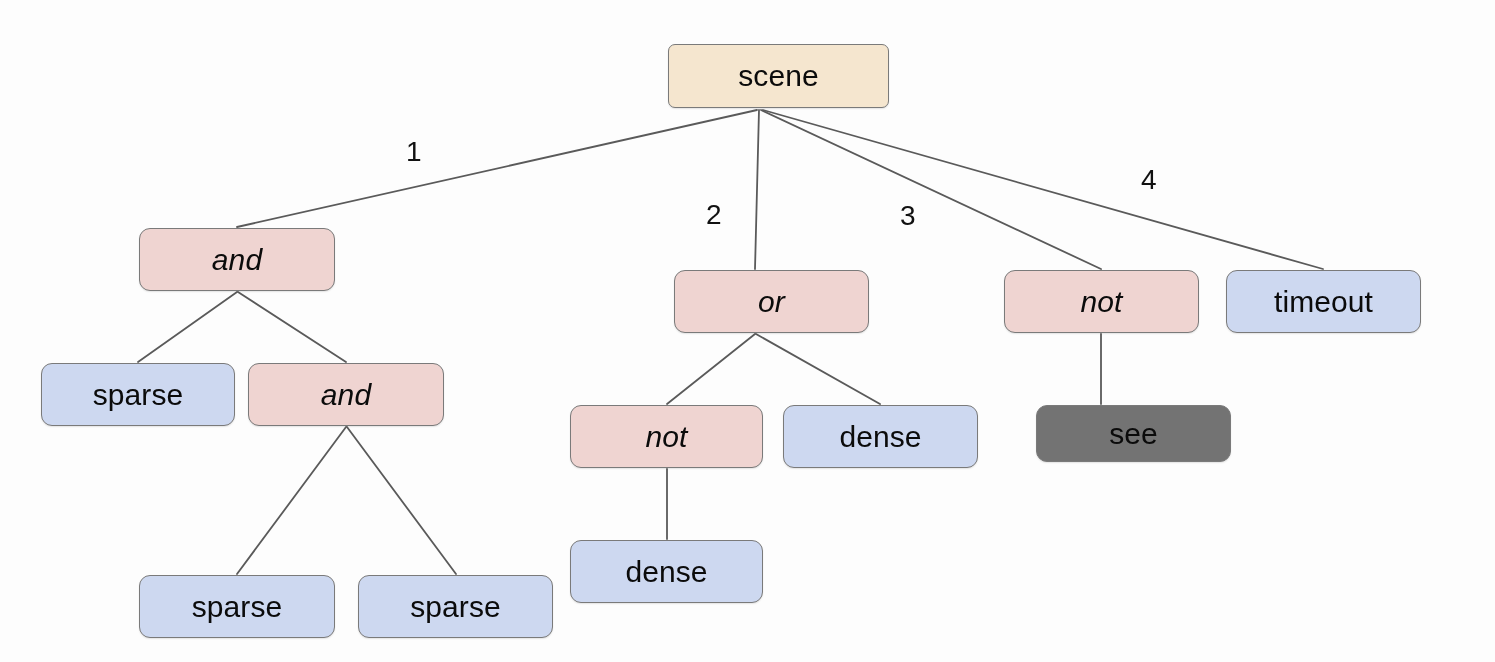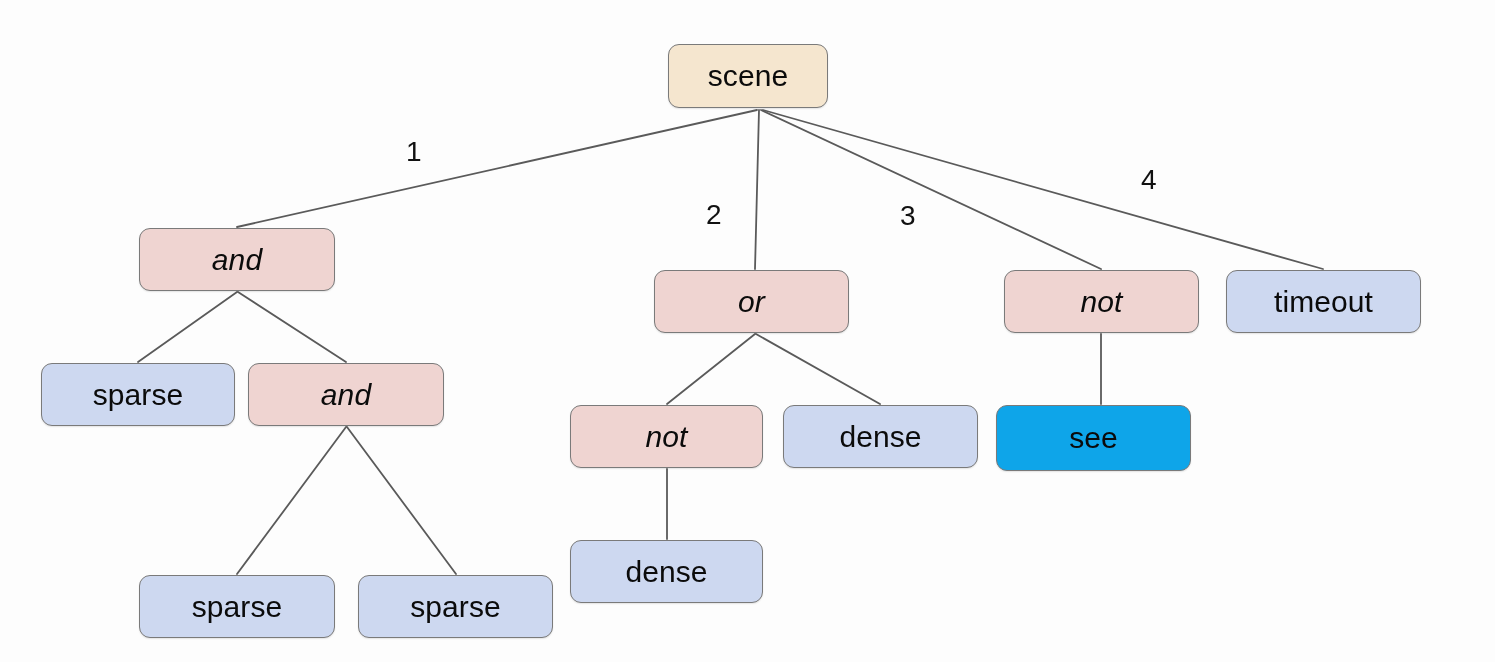--- a/index.html
+++ b/index.html
@@ -69,30 +69,30 @@
       <line x1="238" y1="292" x2="346" y2="362" stroke="#5a5a5a" stroke-width="1.8" stroke-linecap="round"></line>
       <line x1="346" y1="427" x2="237" y2="574" stroke="#5a5a5a" stroke-width="1.8" stroke-linecap="round"></line>
       <line x1="347" y1="427" x2="456" y2="574" stroke="#5a5a5a" stroke-width="1.8" stroke-linecap="round"></line>
       <line x1="755" y1="334" x2="667" y2="404" stroke="#5a5a5a" stroke-width="1.8" stroke-linecap="round"></line>
       <line x1="756" y1="334" x2="880" y2="404" stroke="#5a5a5a" stroke-width="1.8" stroke-linecap="round"></line>
       <line x1="667" y1="469" x2="667" y2="539" stroke="#5a5a5a" stroke-width="1.8" stroke-linecap="round"></line>
       <line x1="1101" y1="334" x2="1101" y2="404" stroke="#5a5a5a" stroke-width="1.8" stroke-linecap="round"></line>
     </svg>
 
   <div id="node-layer">
-      <div class="node fill-beige" style="left: 668px; top: 44px; width: 160px; height: 64px; background: rgb(245, 230, 207); border-color: rgb(122, 122, 122);">scene</div>
+      <div class="node fill-beige" style="left: 668px; top: 44px; width: 221px; height: 64px; background: rgb(245, 230, 207); border-color: rgb(122, 122, 122); border-radius: 7px;">scene</div>
       <div class="node fill-pink" style="left: 139px; top: 228px; width: 196px; height: 63px; background: rgb(239, 212, 209); border-color: rgb(122, 122, 122);">and</div>
-      <div class="node fill-pink" style="left: 654px; top: 270px; width: 195px; height: 63px; background: rgb(239, 212, 209); border-color: rgb(122, 122, 122);">or</div>
+      <div class="node fill-pink" style="left: 674px; top: 270px; width: 195px; height: 63px; background: rgb(239, 212, 209); border-color: rgb(122, 122, 122);">or</div>
       <div class="node fill-pink" style="left: 1004px; top: 270px; width: 195px; height: 63px; background: rgb(239, 212, 209); border-color: rgb(122, 122, 122);">not</div>
       <div class="node fill-blue" style="left: 1226px; top: 270px; width: 195px; height: 63px; background: rgb(205, 216, 240); border-color: rgb(122, 122, 122);">timeout</div>
       <div class="node fill-blue" style="left: 41px; top: 363px; width: 194px; height: 63px; background: rgb(205, 216, 240); border-color: rgb(122, 122, 122);">sparse</div>
       <div class="node fill-pink" style="left: 248px; top: 363px; width: 196px; height: 63px; background: rgb(239, 212, 209); border-color: rgb(122, 122, 122);">and</div>
       <div class="node fill-pink" style="left: 570px; top: 405px; width: 193px; height: 63px; background: rgb(239, 212, 209); border-color: rgb(122, 122, 122);">not</div>
       <div class="node fill-blue" style="left: 783px; top: 405px; width: 195px; height: 63px; background: rgb(205, 216, 240); border-color: rgb(122, 122, 122);">dense</div>
-      <div class="node fill-blue" style="left: 996px; top: 405px; width: 195px; height: 66px; background: #0ea5e9; border-color: rgb(122, 122, 122);">see</div>
+      <div class="node fill-blue" style="left: 1036px; top: 405px; width: 195px; height: 57px; background: #737373; border-color: rgb(122, 122, 122);">see</div>
       <div class="node fill-blue" style="left: 570px; top: 540px; width: 193px; height: 63px; background: rgb(205, 216, 240); border-color: rgb(122, 122, 122);">dense</div>
       <div class="node fill-blue" style="left: 139px; top: 575px; width: 196px; height: 63px; background: rgb(205, 216, 240); border-color: rgb(122, 122, 122);">sparse</div>
       <div class="node fill-blue" style="left: 358px; top: 575px; width: 195px; height: 63px; background: rgb(205, 216, 240); border-color: rgb(122, 122, 122);">sparse</div>
     </div>
   <div id="label-layer">
       <div class="edge-label" style="left: 406px; top: 138px;">1</div>
       <div class="edge-label" style="left: 706px; top: 201px;">2</div>
       <div class="edge-label" style="left: 900px; top: 202px;">3</div>
       <div class="edge-label" style="left: 1141px; top: 166px;">4</div>
     </div>

